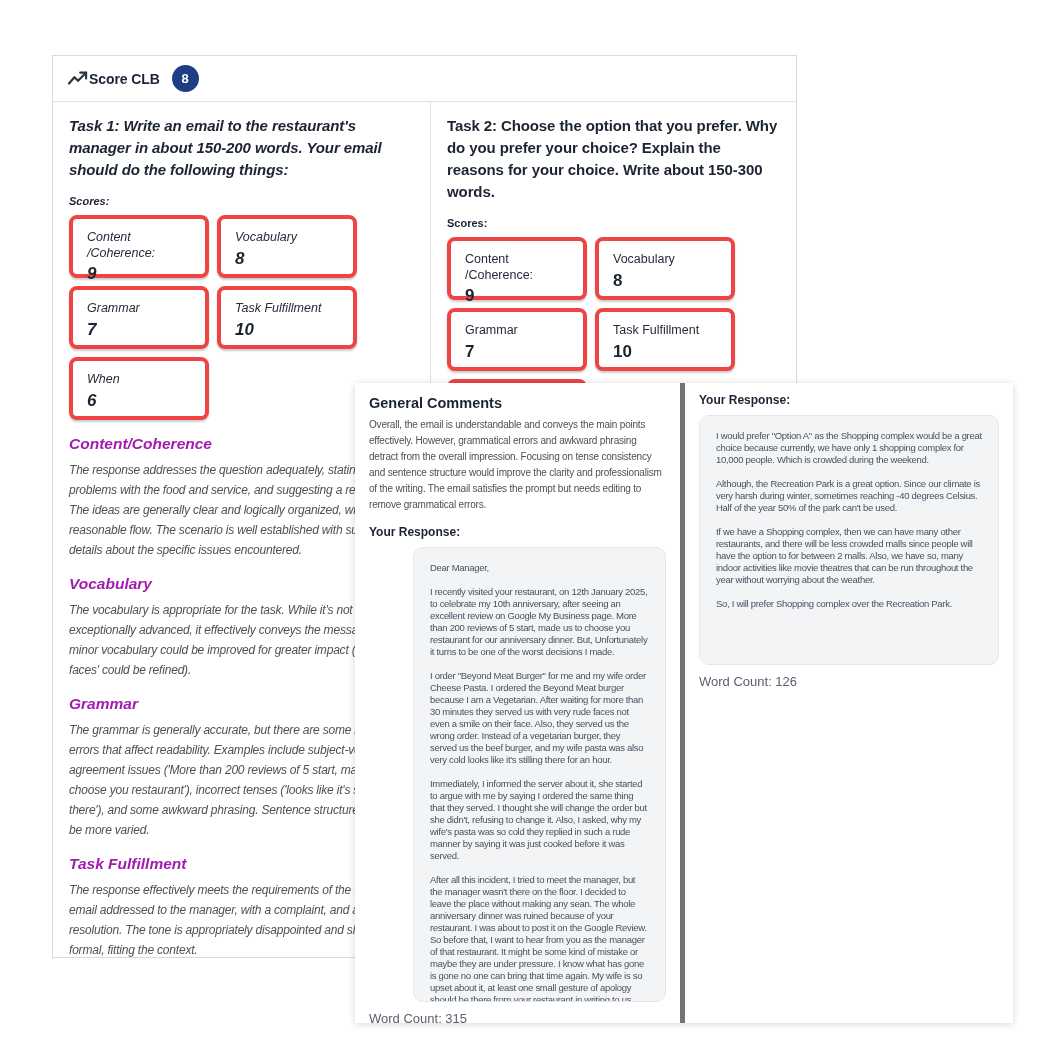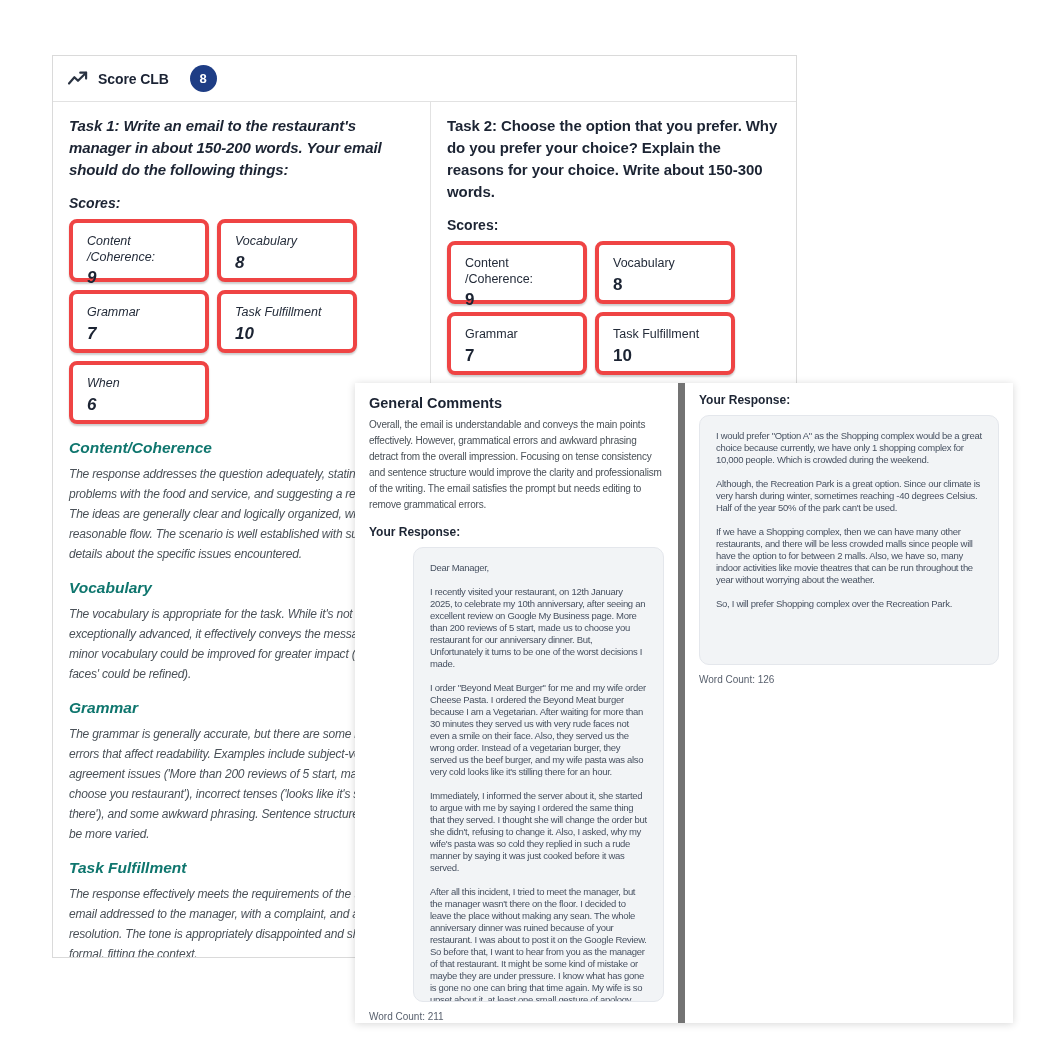--- a/index.html
+++ b/index.html
@@ -3,62 +3,62 @@
 <meta charset="utf-8">
 <style>
   * { margin:0; padding:0; box-sizing:border-box; }
   html,body { width:1048px; height:1048px; background:#ffffff; overflow:hidden;
               font-family:"Liberation Sans", sans-serif; color:#1c2433; }
 
   .main-card { position:absolute; left:52px; top:55px; width:745px; height:903px;
                background:#fff; border:1px solid #dadada; overflow:hidden; }
 
   .card-header { height:46px; border-bottom:1px solid #e2e2e2; display:flex;
-                 align-items:center; padding:0 14px; gap:9px; }
+                 align-items:center; padding:0 14px; }
   .hdr-title { font-size:14px; font-weight:700; color:#1b2334; letter-spacing:-0.1px; }
   .badge { width:27px; height:27px; border-radius:50%; background:#1e3d85; color:#fff;
            font-size:13px; font-weight:700; display:flex; align-items:center;
            justify-content:center; margin-left:12px; }
 
   .cols { display:flex; height:calc(100% - 46px); }
   .col { padding:13px 16px 10px; overflow:hidden; }
   .col1 { width:378px; border-right:1px solid #e2e2e2;font-style:italic; }
   .col2 { flex:1; }
 
   .task-title { font-size:15px; font-weight:700; line-height:22px; color:#1c2433;
                 letter-spacing:-0.1px; }
-  .mini-label { font-size:14px; font-weight:700; color:#1c2433; margin-top:14px; }
+  .mini-label { font-size:11px; font-weight:700; color:#1c2433; margin-top:14px; }
 
   .score-grid { display:grid; grid-template-columns:140px 140px; gap:8px; margin-top:8px; }
   .score-card { width:140px; height:63px; background:#fff; border:4px solid #ef4444;
                 border-radius:8px; box-shadow:0 2px 2px rgba(0,0,0,0.2);
                 padding:11px 14px; }
   .score-card .lbl { font-size:12.5px; color:#242c3a; line-height:1.25; }
   .score-card .val { font-size:17px; font-weight:700; color:#1c2433; margin-top:3px; }
 
-  .fb-head { font-size:15.5px; font-weight:700; color:#0f766e; margin:15px 0 7px; }
+  .fb-head { font-size:15.5px; font-weight:700; color:#a21caf; margin:15px 0 7px; }
   .fb-text { font-size:12px; line-height:20px; color:#4a5158; letter-spacing:-0.2px; }
 
   .overlay { position:absolute; left:355px; top:383px; width:658px; height:640px;
              background:#fff; box-shadow:0 1px 8px rgba(0,0,0,0.16); display:flex;
              z-index:5; }
-  .ov-left { width:330px; border-right:7px solid #737373; padding:12px 14px; overflow:hidden; }
+  .ov-left { width:330px; border-right:5px solid #737373; padding:12px 14px; overflow:hidden; }
   .ov-right { flex:1; padding:8px 14px; overflow:hidden; }
 
   .ov-h1 { font-size:14.5px; font-weight:700; color:#1c2433; }
   .ov-comments { font-size:10px; line-height:16px; color:#4a5158; letter-spacing:-0.2px;
                  margin-top:6px; }
   .resp-label { font-size:12px; font-weight:700; color:#1c2433; margin-top:12px; }
   .resp-box { background:#f2f4f6; border:1px solid #e4e7ec; border-radius:10px;
               padding:14px 16px; margin-top:8px; overflow:hidden; }
   .resp-text { font-size:9.5px; line-height:12px; letter-spacing:-0.3px; color:#475161;
                white-space:pre-wrap; }
   .resp-left { height:455px;margin-left:44px; }
   .resp-right { height:250px; }
-  .word-count { font-size:10px; color:#59616e; margin-top:9px; }
+  .word-count { font-size:13px; color:#59616e; margin-top:9px; }
 
   .ticon { width:22px; height:18px; display:inline-block; }
 </style>
 </head>
 <body>
 
 <div class="main-card">
   <div class="card-header">
     <span class="ticon">
       <svg viewBox="0 0 24 20" width="22" height="18">
@@ -159,21 +159,21 @@
 
 I order "Beyond Meat Burger" for me and my wife order Cheese Pasta. I ordered the Beyond Meat burger because I am a Vegetarian. After waiting for more than 30 minutes they served us with very rude faces not even a smile on their face. Also, they served us the wrong order. Instead of a vegetarian burger, they served us the beef burger, and my wife pasta was also very cold looks like it's stilling there for an hour.
 
 Immediately, I informed the server about it, she started to argue with me by saying I ordered the same thing that they served. I thought she will change the order but she didn't, refusing to change it. Also, I asked, why my wife's pasta was so cold they replied in such a rude manner by saying it was just cooked before it was served.
 
 After all this incident, I tried to meet the manager, but the manager wasn't there on the floor. I decided to leave the place without making any sean. The whole anniversary dinner was ruined because of your restaurant. I was about to post it on the Google Review. So before that, I want to hear from you as the manager of that restaurant. It might be some kind of mistake or maybe they are under pressure. I know what has gone is gone no one can bring that time again. My wife is so upset about it, at least one small gesture of apology should be there from your restaurant in writing to us.
 
 Regards
 Mooca</div>
     </div>
-    <div class="word-count">Word Count: 211</div>
+    <div class="word-count">Word Count: 315</div>
   </div>
 
   <div class="ov-right">
     <div class="resp-label" style="margin-top:2px;">Your Response:</div>
     <div class="resp-box resp-right">
       <div class="resp-text">I would prefer "Option A" as the Shopping complex would be a great choice because currently, we have only 1 shopping complex for 10,000 people. Which is crowded during the weekend.
 
 Although, the Recreation Park is a great option. Since our climate is very harsh during winter, sometimes reaching -40 degrees Celsius. Half of the year 50% of the park can't be used.
 
 If we have a Shopping complex, then we can have many other restaurants, and there will be less crowded malls since people will have the option to for between 2 malls. Also, we have so, many indoor activities like movie theatres that can be run throughout the year without worrying about the weather.

